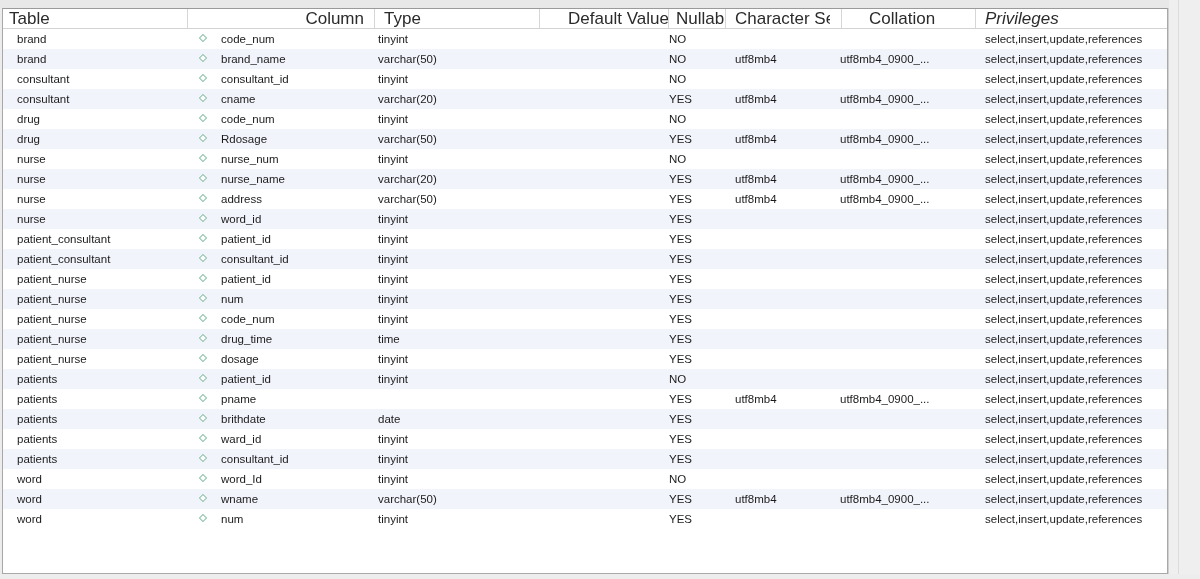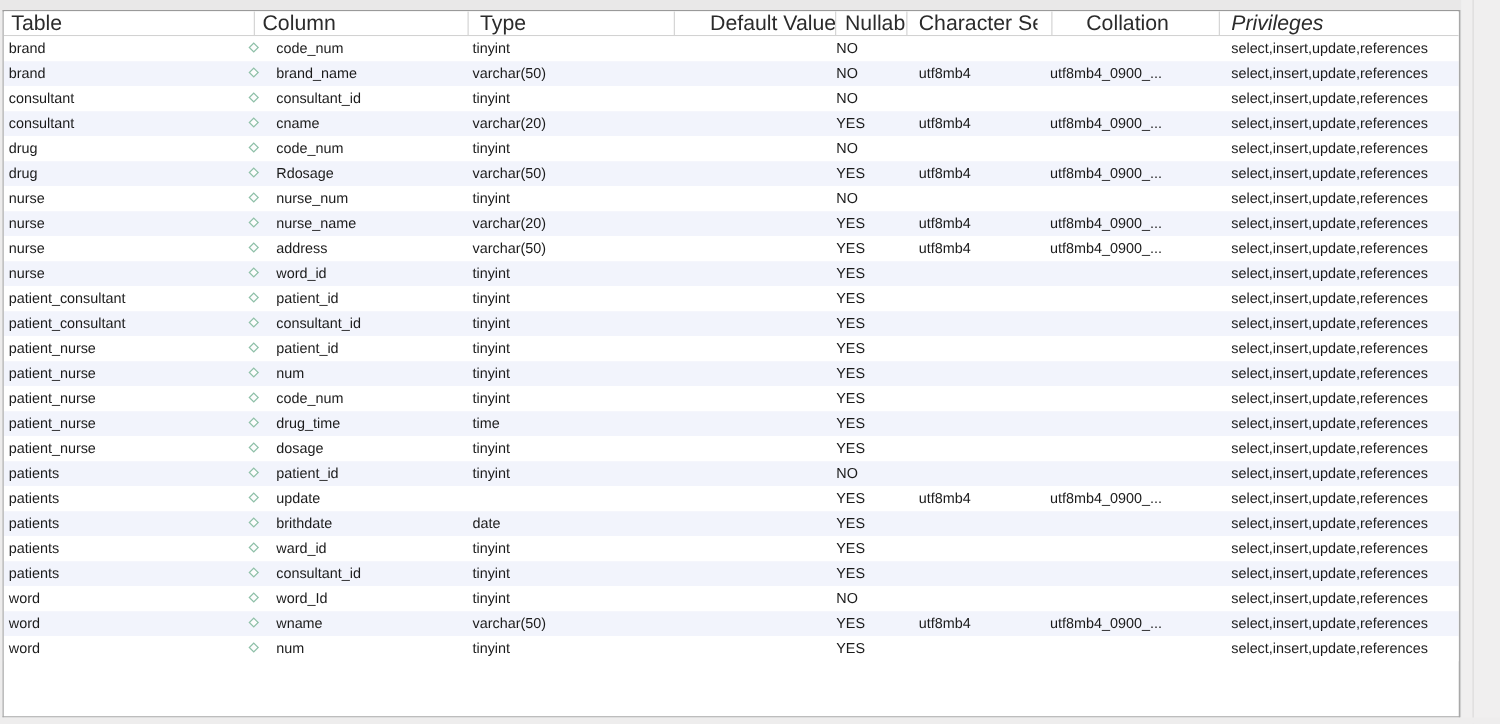--- a/index.html
+++ b/index.html
@@ -86,31 +86,31 @@
     top: 0;
     height: 20px;
     line-height: 20px;
     font-size: 11.5px;
     color: #1b1b1b;
     padding-left: 5px;
     box-sizing: border-box;
     white-space: nowrap;
     overflow: hidden;
   }
-  .cell.col-table   { left: 0px;    width: 188px; padding-left: 4px; }
+  .cell.col-table   { left: 0px;    width: 188px; padding-left: 14px; }
   .cell.col-column  { left: 188px;  width: 177px; padding-left: 30px; position: absolute; }
   .cell.col-type    { left: 365px;  width: 147px; padding-left: 10px; }
   .cell.col-default { left: 512px;  width: 153px; padding-left: 10px; }
   .cell.col-null    { left: 658px;  width: 57px;  padding-left: 8px; }
   .cell.col-charset { left: 722px;  width: 105px; padding-left: 10px; }
   .cell.col-coll    { left: 827px;  width: 145px; padding-left: 10px; }
   .cell.col-priv    { left: 972px;  width: 192px; padding-left: 10px; }
 
   .hcell.col-table   { left: 0px;    width: 188px; padding-left: 6px; }
-  .hcell.col-column  { left: 200px;  width: 177px; padding-left: 6px; }
+  .hcell.col-column  { left: 184px;  width: 177px; padding-left: 6px; text-align: right; }
   .hcell.col-type    { left: 371px;  width: 147px; padding-left: 9px; }
   .hcell.col-default { left: 536px;  width: 153px; padding-left: 5px; text-align: center; }
   .hcell.col-null    { left: 665px;  width: 57px;  padding-left: 7px; }
   .hcell.col-charset { left: 722px;  width: 105px; padding-left: 9px; }
   .hcell.col-coll    { left: 827px;  width: 145px; padding-left: 27px; margin-left: 11px; }
   .hcell.col-priv    { left: 972px;  width: 207px; padding-left: 9px; font-style: italic; }
 
   
   .col-icon {
     position: absolute;
@@ -399,21 +399,21 @@
           <div class="cell col-default"></div>
           <div class="cell col-null">NO</div>
           <div class="cell col-charset"></div>
           <div class="cell col-coll"></div>
           <div class="cell col-priv">select,insert,update,references</div>
         </div>
         <div class="row">
           <div class="cell col-table">patients</div>
           <div class="cell col-column"><span class="col-icon">
               <i></i>
-            </span><span>update</span></div>
+            </span><span>pname</span></div>
           <div class="cell col-default"></div>
           <div class="cell col-null">YES</div>
           <div class="cell col-charset">utf8mb4</div>
           <div class="cell col-coll">utf8mb4_0900_...</div>
           <div class="cell col-priv">select,insert,update,references</div>
         </div>
         <div class="row alt">
           <div class="cell col-table">patients</div>
           <div class="cell col-column"><span class="col-icon">
               <i></i>

